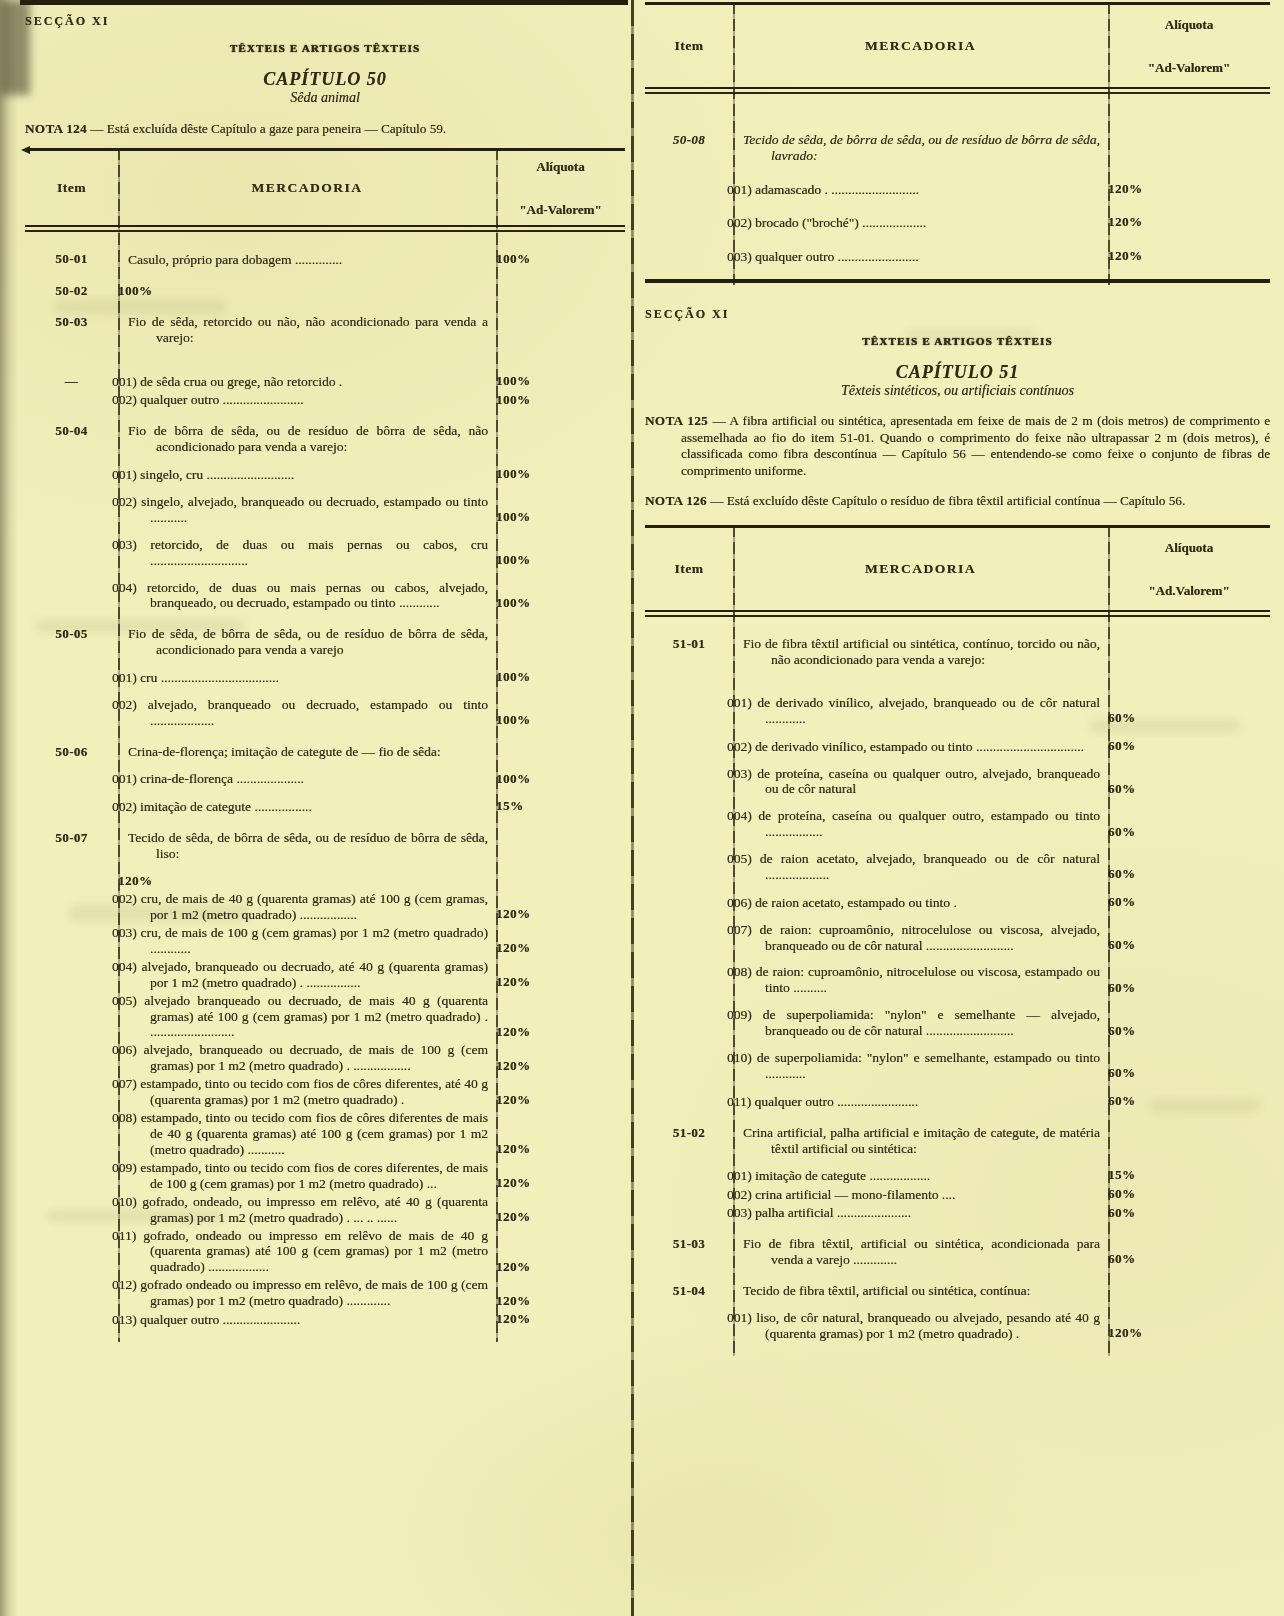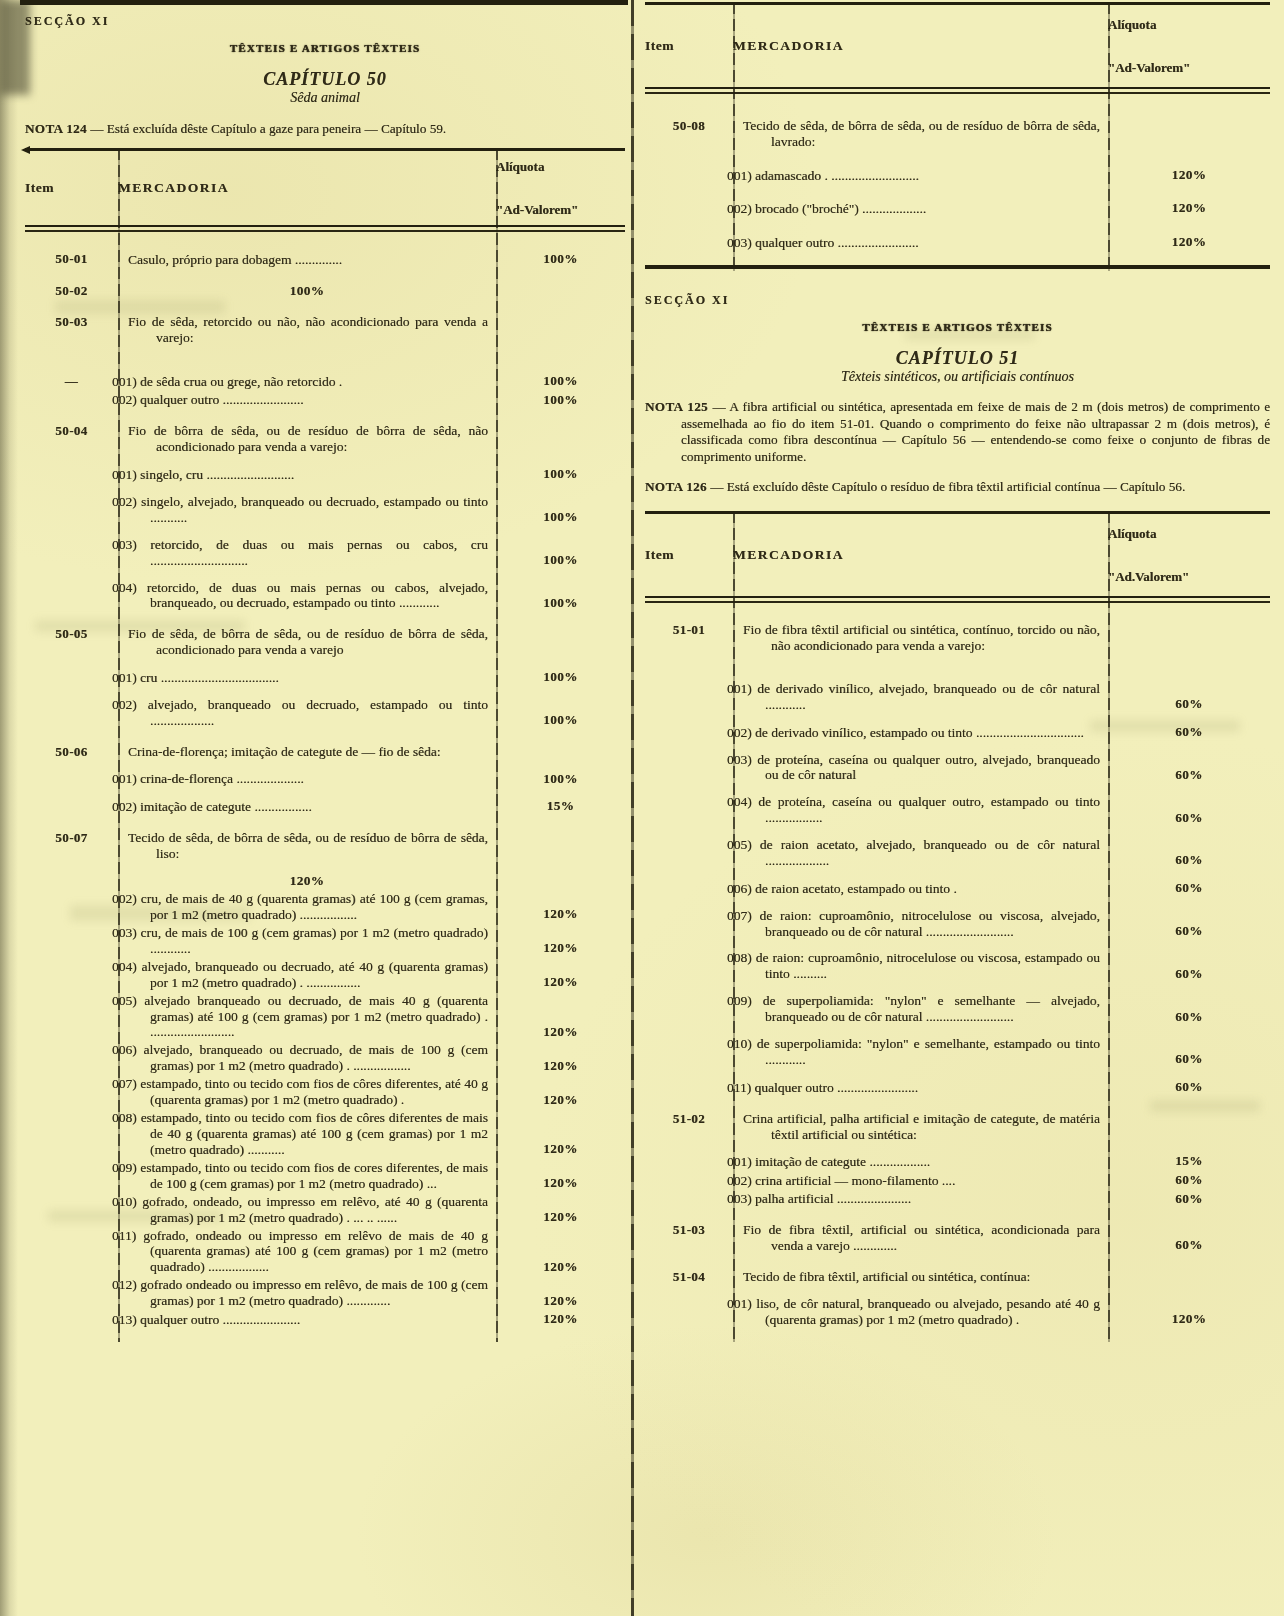--- a/index.html
+++ b/index.html
@@ -49,39 +49,39 @@
   .rule-heavy.arrowed:before{content:"";position:absolute;left:-4px;top:-5px;
     border-top:4px solid transparent;border-bottom:4px solid transparent;border-right:9px solid #23200f;}
   .rule-double{height:3px;border-top:2px solid #23200f;border-bottom:2px solid #2a2613;}
   .rule-bottom{height:2px;border-top:4px solid #23200f;}
 
   .thead{display:grid;align-items:center;}
   .col-left .thead, .col-left .trow{grid-template-columns:93px 378px auto;}
   .col-right .thead, .col-right .trow{grid-template-columns:88px 375px auto;}
   .col-left .thead{min-height:74px;}
   .col-right .thead{min-height:82px;}
-  .th{font-weight:bold;gap:12px;}
+  .th{text-align:center;font-weight:bold;gap:12px;}
   .th-item{font-size:13.5px;letter-spacing:.5px;}
   .th-merc{font-size:13.5px;letter-spacing:1.5px;}
   .th-aliq{display:flex;flex-direction:column;justify-content:space-between;height:58px;font-size:13px;}
   .th-aliq .l2{font-weight:bold;}
 
   .tbody{padding:4px 0 14px 0;}
   .trow{display:grid;align-items:end;}
   .trow .item-cell{align-self:start;text-align:center;font-weight:bold;font-size:13px;letter-spacing:.4px;}
   .desc-cell{text-align:justify;padding-right:8px;}
   .main .desc-cell{padding-left:38px;text-indent:-28px;}
   .sub .desc-cell,.subt .desc-cell{padding-left:32px;text-indent:-38px;}
-  .rate-cell{align-self:end;text-align:center;font-weight:bold;font-size:13.2px;letter-spacing:.4px;padding-bottom:1px;}
+  .rate-cell{align-self:end;text-align:left;font-weight:bold;font-size:13.2px;letter-spacing:.4px;padding-bottom:1px;}
 
   .main{margin-top:15px;}
   .sub{margin-top:11px;}
   .subt{margin-top:2px;}
   .gap{margin-top:27px;}
-  .col-right .ttable-cont .main{margin-top:20px;}
+  .col-right .ttable-cont .main{margin-top:34px;font-style:italic;}
   .col-right .ttable-cont .sub{margin-top:17px;}
 
   
   .vrule{position:absolute;top:0;bottom:0;width:2px;
     background:repeating-linear-gradient(180deg, rgba(35,32,15,.8) 0 12px, rgba(35,32,15,.35) 12px 17px);}
   .col-left .v1{left:93px;}
   .col-left .v2{left:471px;}
   .col-right .v1{left:88px;}
   .col-right .v2{left:463px;}
 

